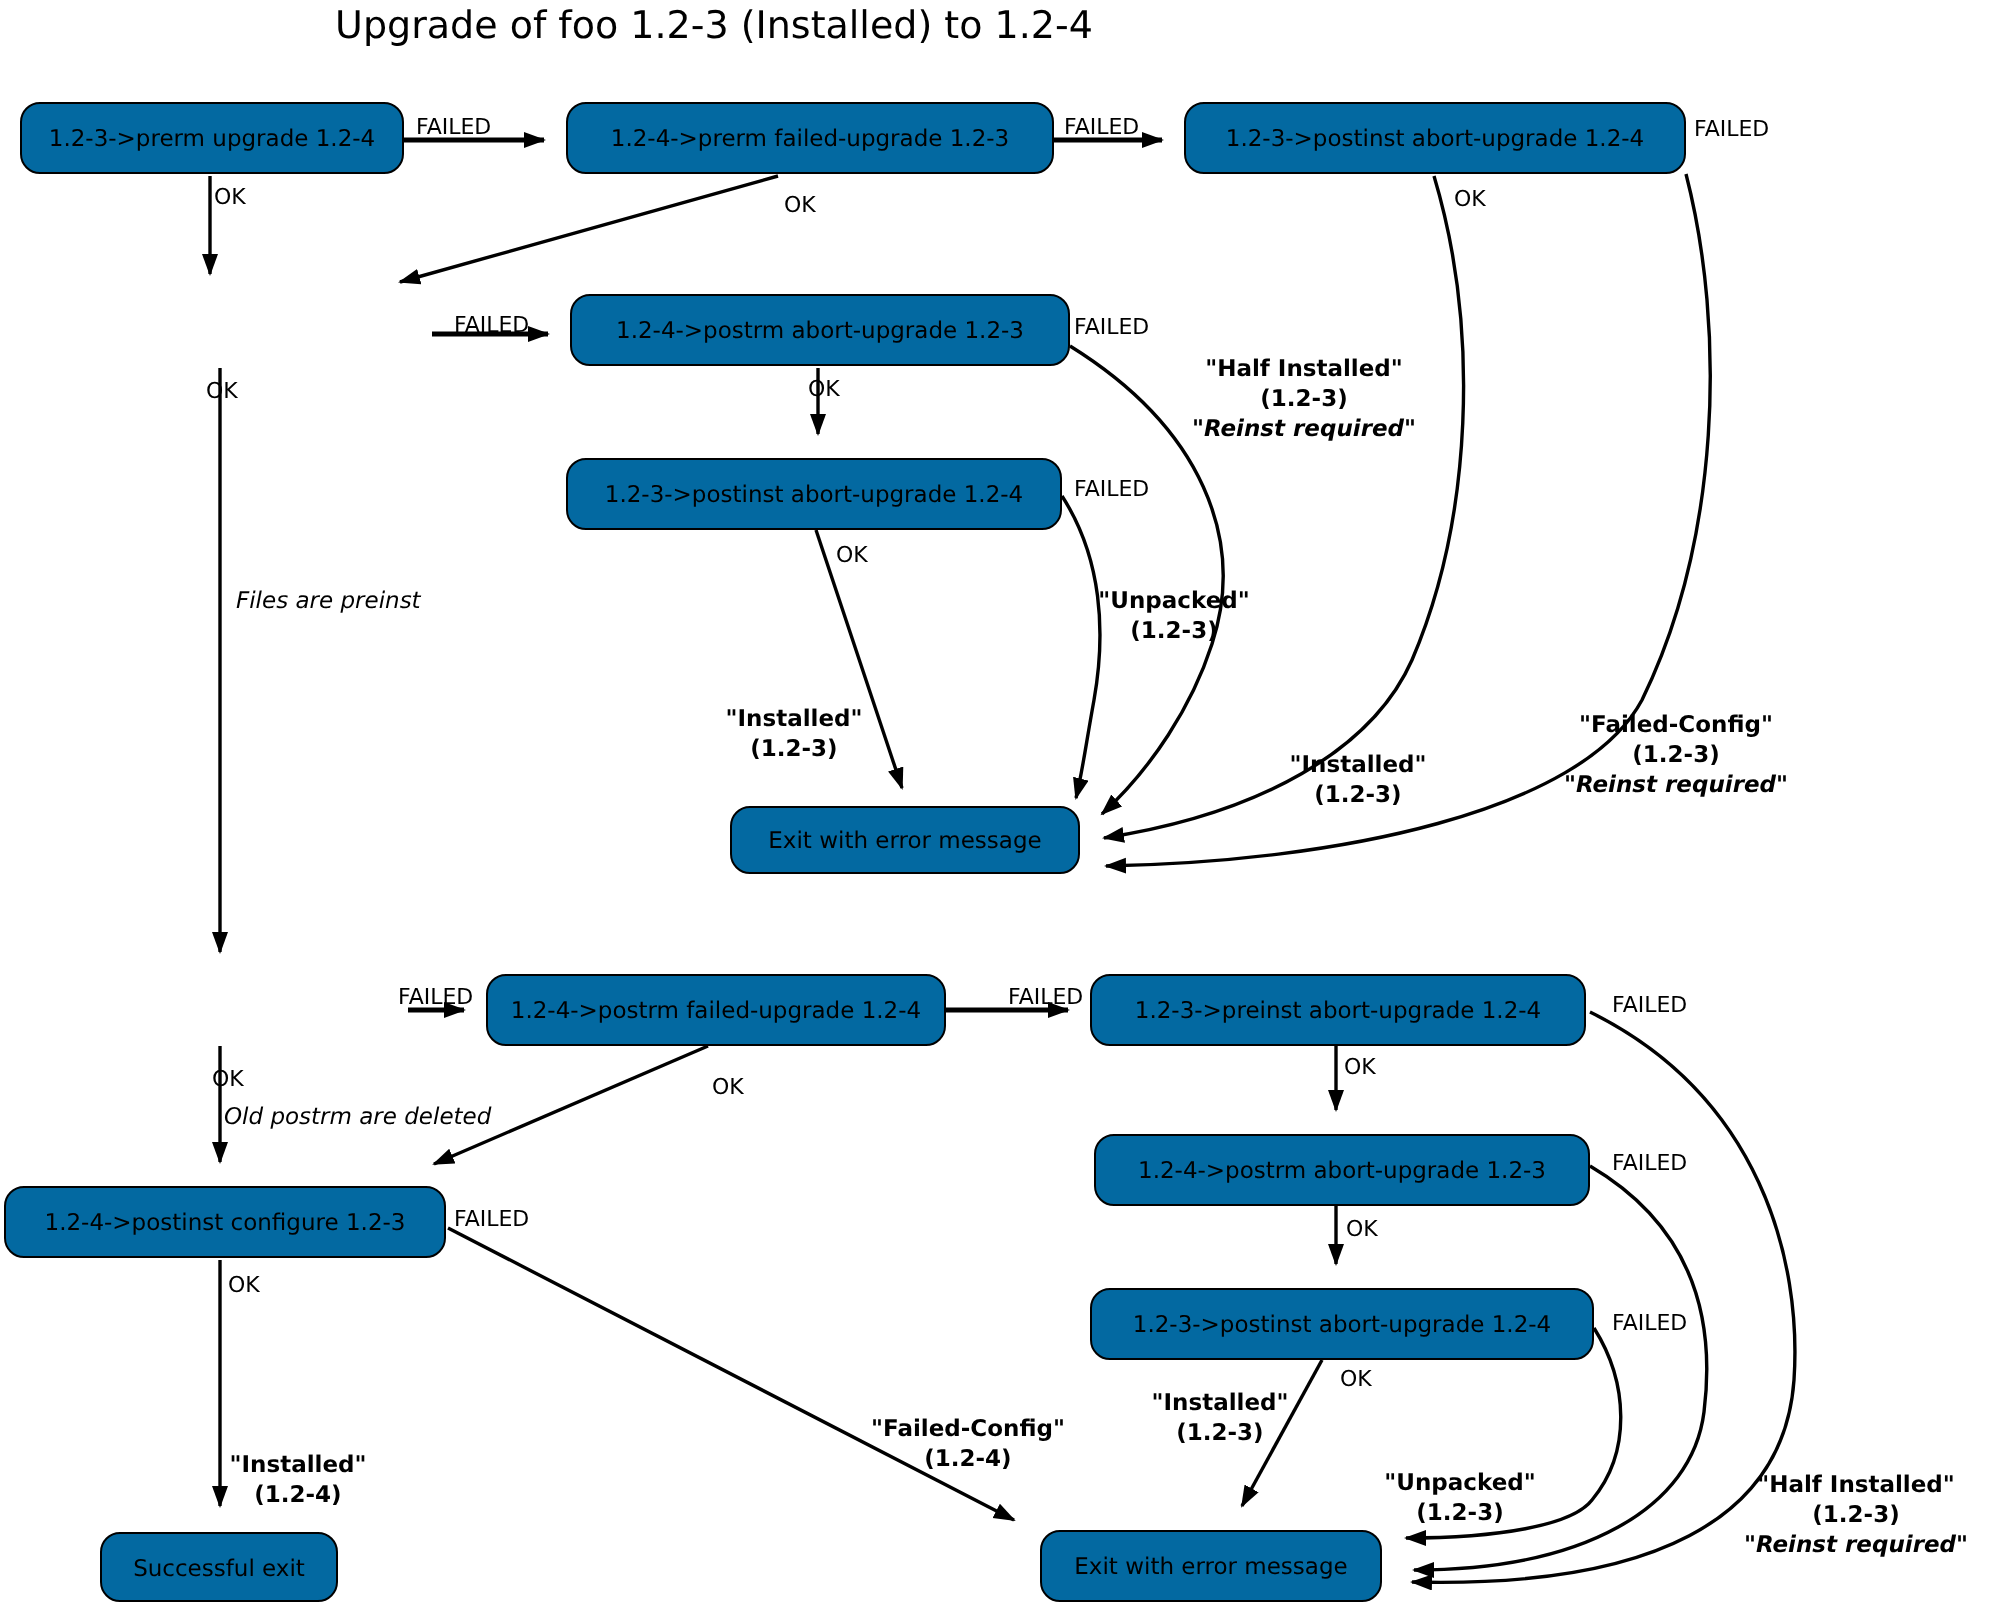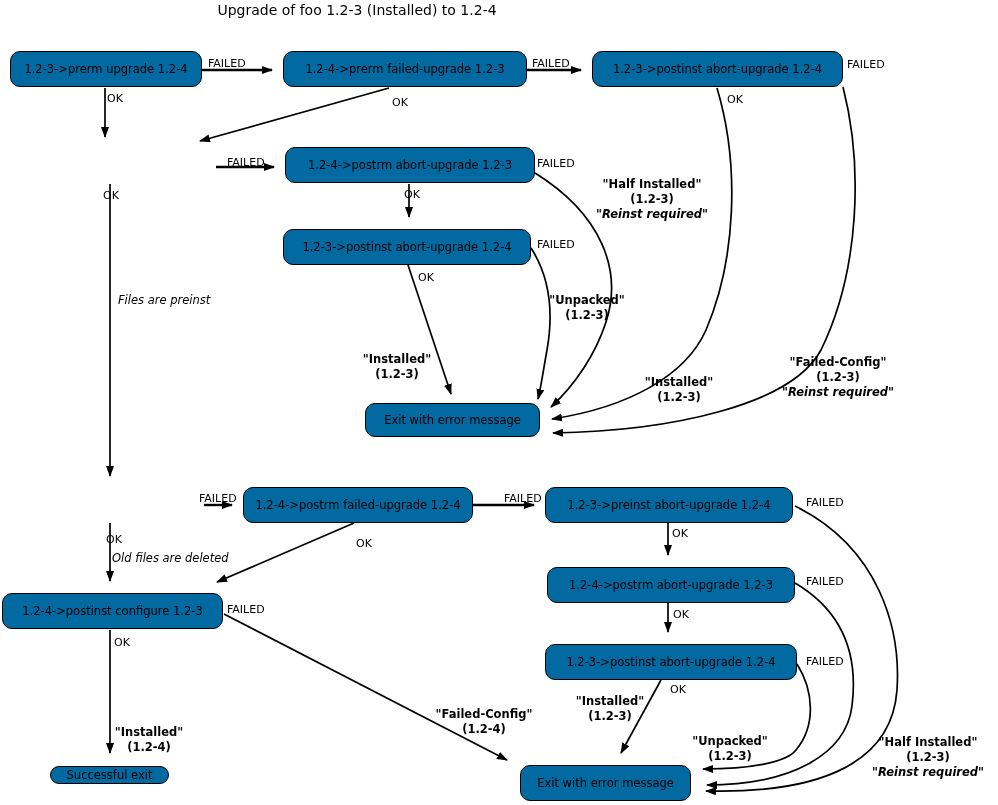--- a/index.html
+++ b/index.html
@@ -1,19 +1,19 @@
 <!DOCTYPE html>
 <html><head>
 <meta charset="utf-8">
 <style>
   html,body{margin:0;padding:0;background:#fff;}
   .canvas{position:relative;width:998px;height:805px;background:#ffffff;
           font-family:"DejaVu Sans",sans-serif;color:#000;overflow:hidden;}
   .title{position:absolute;left:357px;top:2px;transform:translateX(-50%);
-         font-size:14px;white-space:nowrap;z-index:3;}
+         font-size:19px;white-space:nowrap;z-index:3;}
   svg.edges{position:absolute;left:0;top:0;z-index:1;}
   .node{position:absolute;box-sizing:border-box;background:#0369a1;border:1.7px solid #000;
         border-radius:10px;display:flex;align-items:center;justify-content:center;
         font-size:11.5px;white-space:nowrap;z-index:2;}
   .elabel{position:absolute;font-size:11px;white-space:nowrap;z-index:3;}
   .ann{position:absolute;transform:translateX(-50%);font-weight:bold;font-size:11.5px;
        line-height:15px;text-align:center;white-space:nowrap;z-index:3;}
   .ann span{display:block;}
   .ann .it{font-style:italic;}
   .note{position:absolute;font-style:italic;font-size:11.5px;white-space:nowrap;z-index:3;}
@@ -63,21 +63,21 @@
   <div class="node" style="left:283px;top:51px;width:244px;height:36px">1.2-4-&gt;prerm failed-upgrade 1.2-3</div>
   <div class="node" style="left:592px;top:51px;width:251px;height:36px">1.2-3-&gt;postinst abort-upgrade 1.2-4</div>
   <div class="node" style="left:285px;top:147px;width:250px;height:36px">1.2-4-&gt;postrm abort-upgrade 1.2-3</div>
   <div class="node" style="left:283px;top:229px;width:248px;height:36px">1.2-3-&gt;postinst abort-upgrade 1.2-4</div>
   <div class="node" style="left:365px;top:403px;width:175px;height:34px">Exit with error message</div>
   <div class="node" style="left:243px;top:487px;width:230px;height:36px">1.2-4-&gt;postrm failed-upgrade 1.2-4</div>
   <div class="node" style="left:545px;top:487px;width:248px;height:36px">1.2-3-&gt;preinst abort-upgrade 1.2-4</div>
   <div class="node" style="left:547px;top:567px;width:248px;height:36px">1.2-4-&gt;postrm abort-upgrade 1.2-3</div>
   <div class="node" style="left:2px;top:593px;width:221px;height:36px">1.2-4-&gt;postinst configure 1.2-3</div>
   <div class="node" style="left:545px;top:644px;width:252px;height:36px">1.2-3-&gt;postinst abort-upgrade 1.2-4</div>
-  <div class="node" style="left:50px;top:766px;width:119px;height:18px">Successful exit</div>
+  <div class="node" style="left:50px;top:766px;width:119px;height:35px">Successful exit</div>
   <div class="node" style="left:520px;top:765px;width:171px;height:36px">Exit with error message</div>
 
   <div class="elabel" style="left:208px;top:57px">FAILED</div>
   <div class="elabel" style="left:532px;top:57px">FAILED</div>
   <div class="elabel" style="left:847px;top:58px">FAILED</div>
   <div class="elabel" style="left:227px;top:156px">FAILED</div>
   <div class="elabel" style="left:537px;top:157px">FAILED</div>
   <div class="elabel" style="left:537px;top:238px">FAILED</div>
   <div class="elabel" style="left:199px;top:492px">FAILED</div>
   <div class="elabel" style="left:504px;top:492px">FAILED</div>
@@ -137,15 +137,15 @@
     <span>"Unpacked"</span>
     <span>(1.2-3)</span>
   </div>
   <div class="ann" style="left:928px;top:735px">
     <span>"Half Installed"</span>
     <span>(1.2-3)</span>
     <span class="it">"Reinst required"</span>
   </div>
 
   <div class="note" style="left:118px;top:293px">Files are preinst</div>
-  <div class="note" style="left:112px;top:551px">Old files are deleted</div>
+  <div class="note" style="left:112px;top:551px">Old postrm are deleted</div>
 
 </div>
 
 </body></html>

